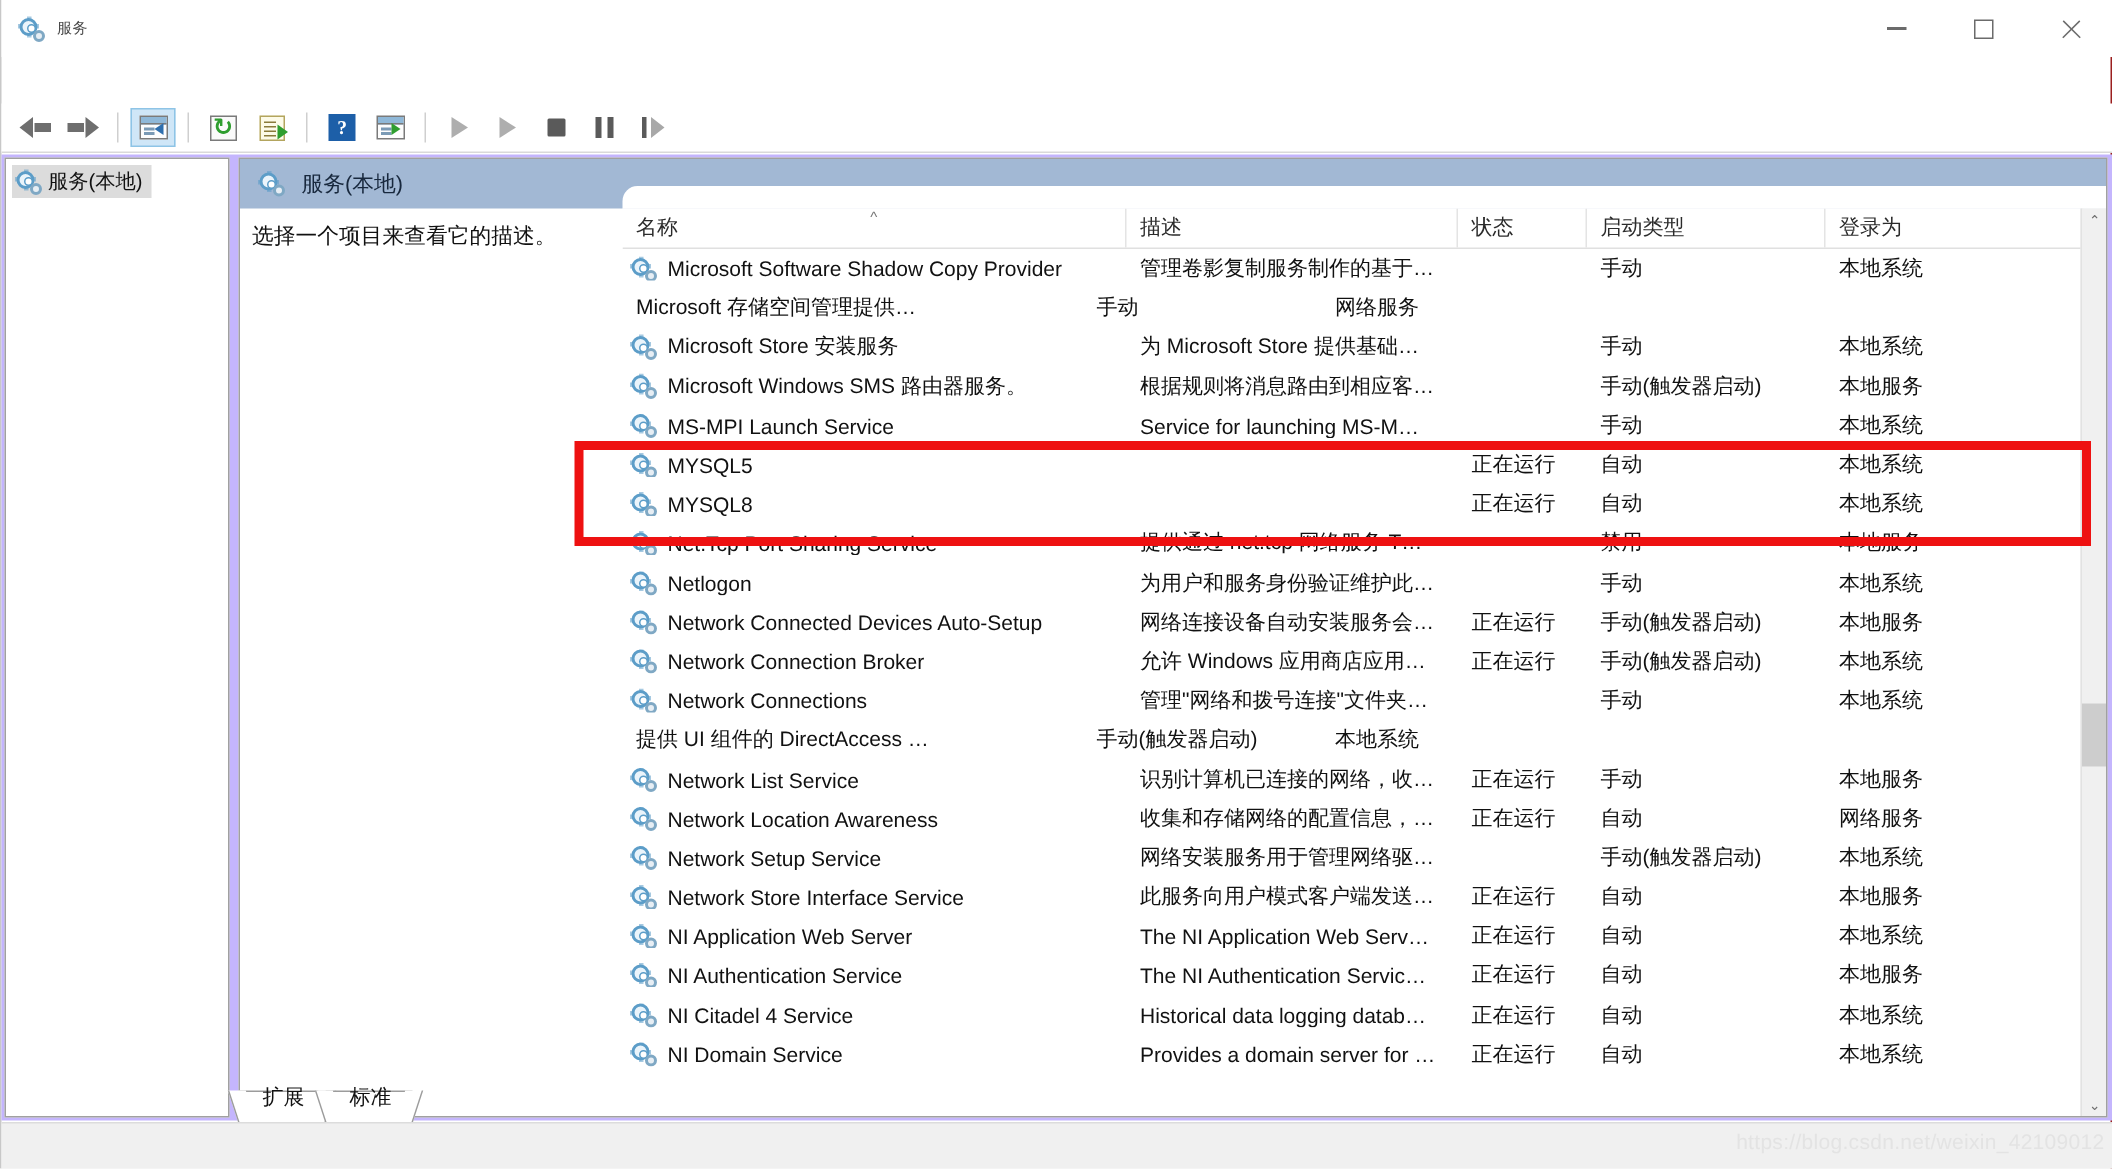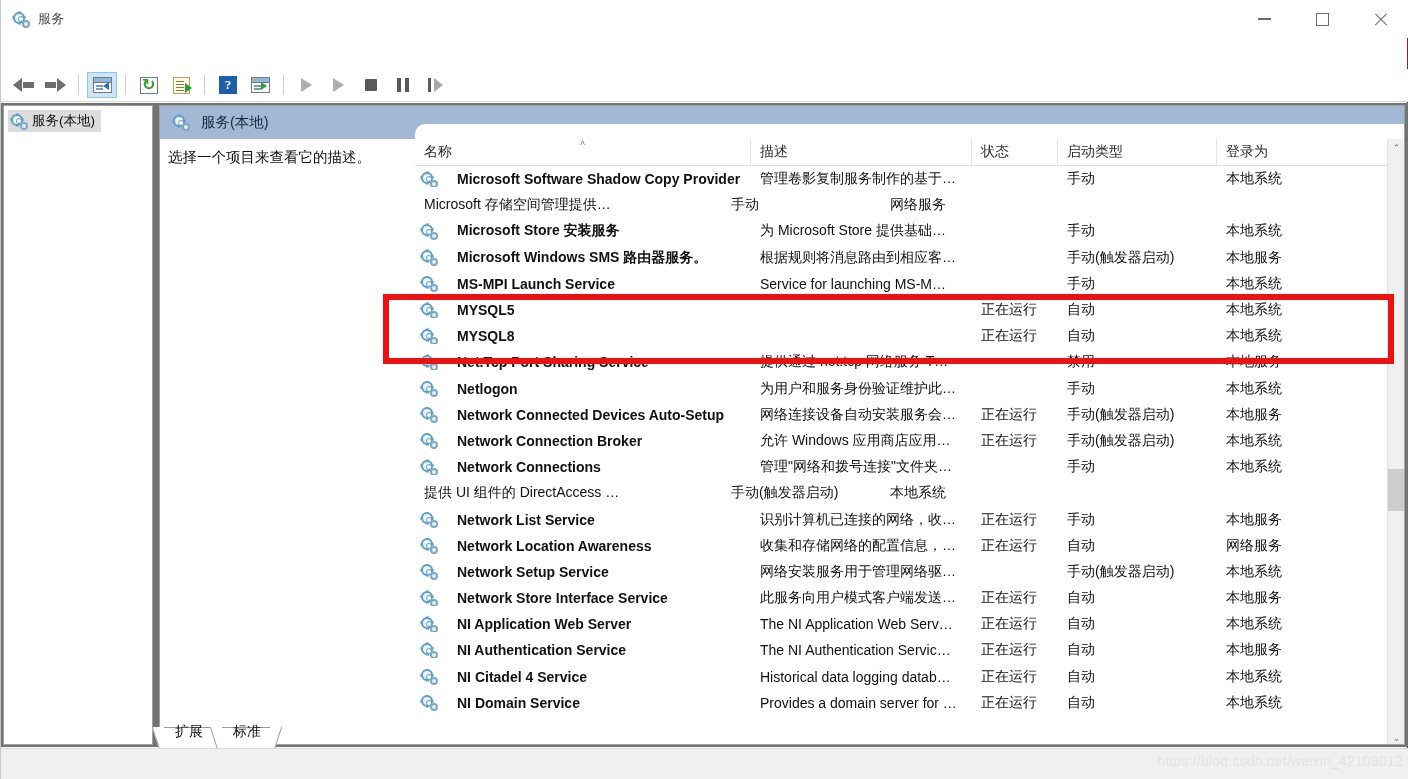--- a/index.html
+++ b/index.html
@@ -24,21 +24,21 @@
     width: 1408px; height: 38px;
     background: #ffffff;
     display: flex; align-items: center;
   }
   .title-icon {
     margin-left: 12px; width: 20px; height: 20px;
     position: relative; flex: none;
   }
   .title-text {
     margin-left: 9px;
-    font-size: 13px; color: #4a4a4a;
+    font-size: 10px; color: #4a4a4a;
     letter-spacing: .3px;
   }
   .win-controls {
     margin-left: auto; display: flex; height: 38px;
   }
   .win-btn {
     width: 58px; height: 38px;
     display: flex; align-items: center; justify-content: center;
     color: #5a5a5a;
   }
@@ -170,21 +170,21 @@
   .stepg::after {
     content:""; position:absolute; left:6px; top:0;
     width:0;height:0;border-top:7px solid transparent;
     border-bottom:7px solid transparent;border-left:9px solid #a8a8a8;
   }
 
   
   .body-area {
     position: absolute; top: 103px; left: 0;
     width: 1408px; height: 644px;
-    background: #737373;
+    background: #c4b5fd;
   }
   .tree-pane {
     position: absolute; left: 2px; top: 2px;
     width: 150px; height: 640px;
     background: #ffffff;
     border: 1px solid #a0a0a0;
     overflow: hidden;
   }
   .tree-node {
     display: flex; align-items: center;
@@ -258,21 +258,21 @@
   .lv-row {
     display: flex; height: 26.2px; align-items: center;
     font-size: 14px; color: #111; white-space: nowrap;
   }
   .cell { flex: none; overflow: hidden; display: flex; align-items: center; }
   .cell.name { width: 336px; padding-left: 6px; }
   .cell.desc { width: 221px; padding-left: 9px; }
   .cell.state{ width: 86px;  padding-left: 9px; }
   .cell.start{ width: 159px; padding-left: 9px; }
   .cell.logon{ width: 172px; padding-left: 9px; }
-  .cell.name .nm { margin-left: 20px; font-weight: bold; }
+  .cell.name .nm { margin-left: 8px; }
 
   
   .svc-ico {
     width: 16px; height: 15px; position: relative; flex: none;
     display: inline-block;
   }
   .svc-ico .g1 {
     position: absolute; left: 0; top: 0;
     width: 12px; height: 12px; border-radius: 50%;
     border: 2.4px solid #5c9dc8; background: #eaf4fb;

